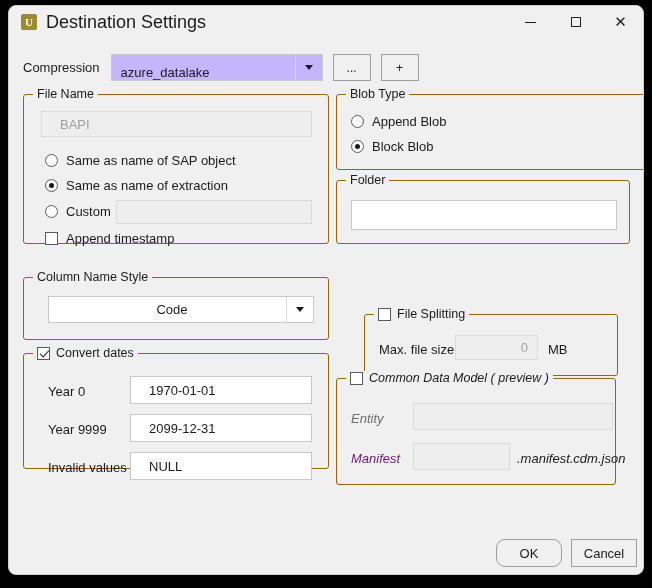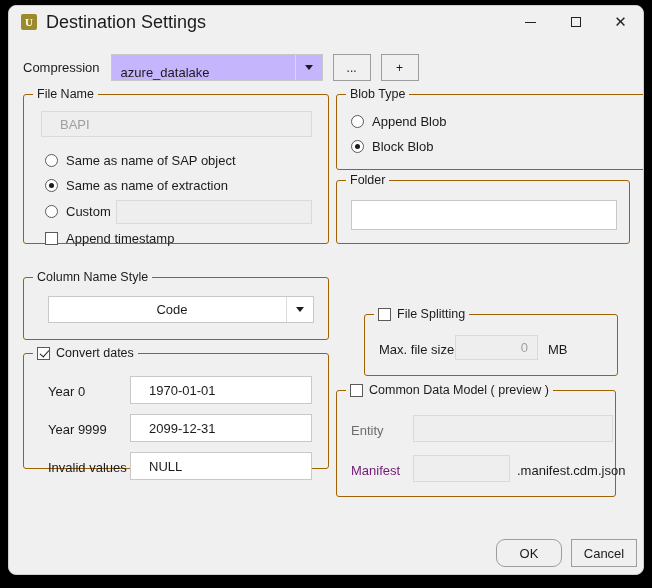--- a/index.html
+++ b/index.html
@@ -360,21 +360,21 @@
       <span class="cb"></span>
       <span>File Splitting</span>
     </div>
     <div class="fieldlabel" style="position:absolute; left:14px; top:27px;">Max. file size</div>
     <div class="textbox disabled num" style="position:absolute; left:90px; top:20px; width:83px; height:25px;">
       <span>0</span>
     </div>
     <div class="fieldlabel" style="position:absolute; left:183px; top:27px;">MB</div>
   </div>
 
-  <div class="group" style="left:327px; top:384px; width:280px; height:107px;">
+  <div class="group" style="left:327px; top:372px; width:280px; height:107px;font-style:italic;">
     <div class="group-title">
       <span class="cb"></span>
       <span>Common Data Model ( preview )</span>
     </div>
 
     <div class="fieldlabel" style="position:absolute; left:14px; top:32px; color:#6d6d6d;">Entity</div>
     <div class="textbox disabled" style="position:absolute; left:76px; top:24px; width:200px; height:27px;">
       <span></span>
     </div>
 

